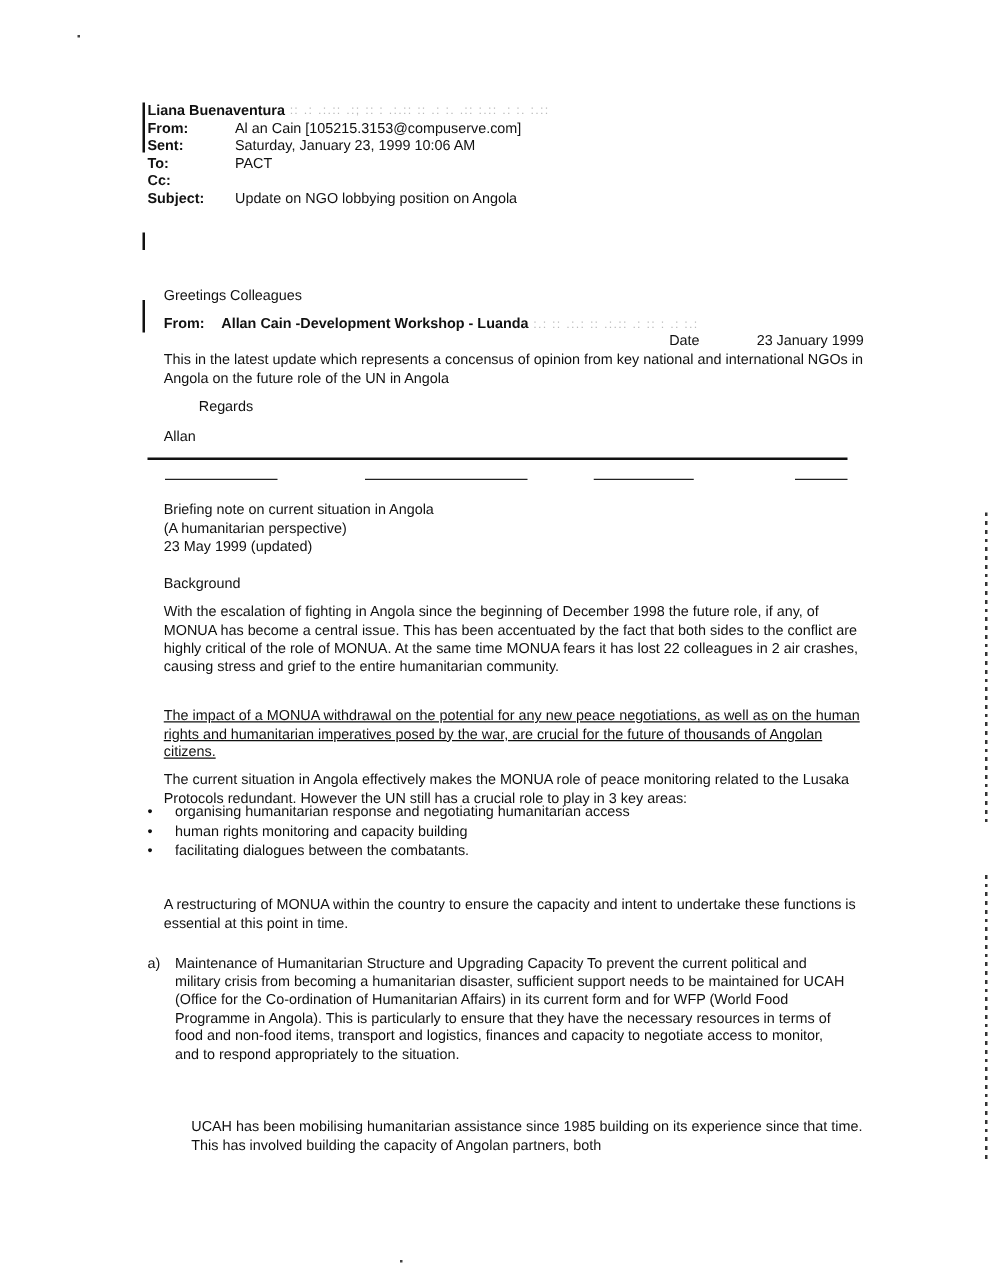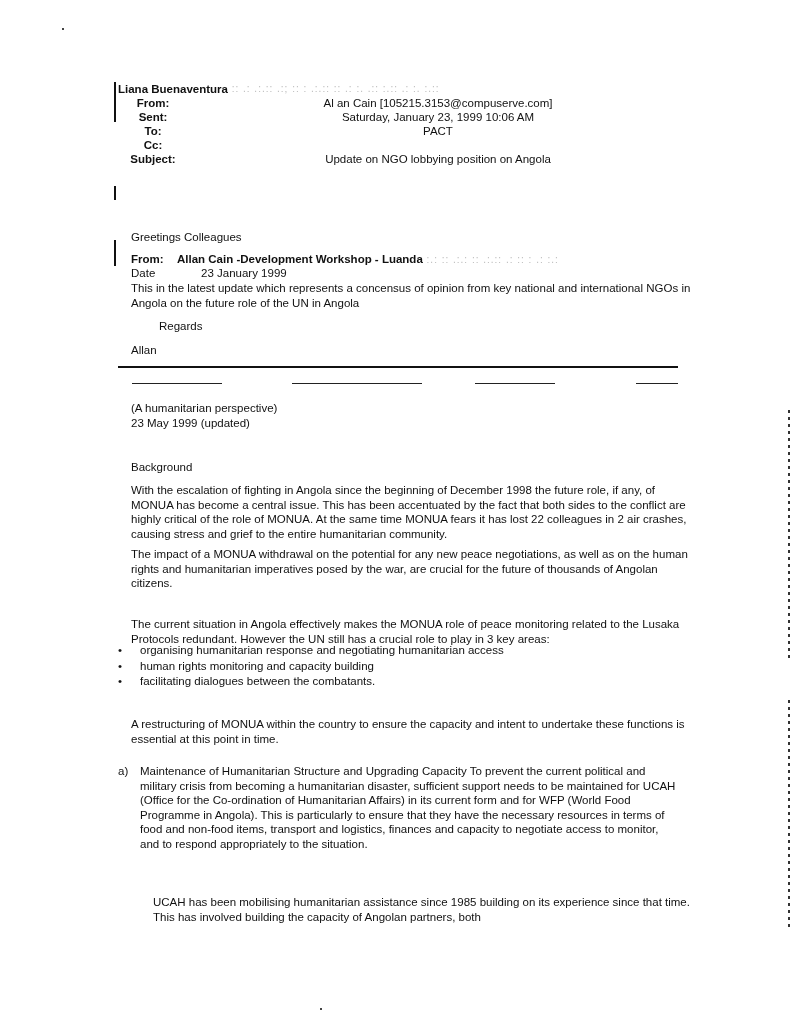--- a/index.html
+++ b/index.html
@@ -2,21 +2,21 @@
 <html><head>
 <meta charset="utf-8">
 <style>
   html, body { margin: 0; padding: 0; background: #ffffff; }
   body {
     width: 792px; height: 1024px; position: relative; overflow: hidden;
     font-family: "Liberation Sans", sans-serif; color: #111; font-size: 11.5px;
   }
   .page { position: absolute; left: 0; top: 0; width: 792px; height: 1024px; }
   .hdr { position: absolute; left: 118px; width: 570px; line-height: 14px; }
-  .hdr-row { display: flex; text-align: center; }
+  .hdr-row { display: flex; }
   .hdr-label { width: 70px; font-weight: bold; flex: none; }
   .hdr-val { flex: 1; }
   .bar { position: absolute; left: 114px; width: 2px; background: #111; }
   .owner { font-weight: bold; }
   .noise { color: #bbb; letter-spacing: 1px; font-size: 10px; }
   .para { position: absolute; left: 118px; width: 560px; line-height: 14.6px; margin: 13px; }
   .rule1 { position: absolute; left: 118px; width: 560px; top: 366px; height: 2px; background: #111; }
   .rule2 { position: absolute; top: 383px; height: 1px; background: #222; }
   .bullets { position: absolute; left: 118px; top: 643px; width: 560px; margin: 0; padding: 0; list-style: none; line-height: 15.5px; }
   .bullets li { position: relative; padding-left: 22px; }
@@ -65,44 +65,45 @@
 
   <p class="para" style="top:217px;">Greetings Colleagues</p>
 
   <div class="bar" style="top:240px;height:26px;"></div>
   <div class="para" style="top:240px;line-height:13.5px;">
     <div style="display:flex;">
       <span style="width:46px;font-weight:bold;">From:</span>
       <span style="font-weight:bold;">Allan Cain -Development Workshop - Luanda</span>
       <span class="noise">&nbsp;:.: :: .:.: :: .:.:: .: :: : .: :.:</span>
     </div>
-    <div style="display:flex;">
+    <div style="display:flex;justify-content:flex-end;">
       <span style="width:70px;">Date</span>
       <span>23 January 1999</span>
     </div>
   </div>
 
   <p class="para" style="top:268px;">This in the latest update which represents a concensus of opinion from key national and international NGOs in Angola on the future role of the UN in Angola</p>
   <p class="para" style="top:306px;padding-left:28px;">Regards</p>
   <p class="para" style="top:330px;">Allan</p>
 
   <div class="rule1"></div>
   <div class="rule2" style="left:132px;width:90px;"></div>
   <div class="rule2" style="left:292px;width:130px;"></div>
   <div class="rule2" style="left:475px;width:80px;"></div>
   <div class="rule2" style="left:636px;width:42px;"></div>
 
   <div class="para" style="top:388px;line-height:15px;">
+    <div>Briefing note on current situation in Angola</div>
     <div>(A humanitarian perspective)</div>
     <div>23 May 1999 (updated)</div>
   </div>
 
   <p class="para" style="top:447px;">Background</p>
   <p class="para" style="top:470px;">With the escalation of fighting in Angola since the beginning of December 1998 the future role, if any, of MONUA has become a central issue. This has been accentuated by the fact that both sides to the conflict are highly critical of the role of MONUA. At the same time MONUA fears it has lost 22 colleagues in 2 air crashes, causing stress and grief to the entire humanitarian community.</p>
-  <p class="para" style="top:534px;">The impact of a MONUA withdrawal on the potential for any new peace negotiations, as well as on the human rights and humanitarian imperatives posed by the war, are crucial for the future of thousands of Angolan citizens.</p>
+  <p class="para" style="top:553px;text-decoration:underline;">The impact of a MONUA withdrawal on the potential for any new peace negotiations, as well as on the human rights and humanitarian imperatives posed by the war, are crucial for the future of thousands of Angolan citizens.</p>
   <p class="para" style="top:604px;">The current situation in Angola effectively makes the MONUA role of peace monitoring related to the Lusaka Protocols redundant. However the UN still has a crucial role to play in 3 key areas:</p>
 
   <ul class="bullets">
     <li>organising humanitarian response and negotiating humanitarian access</li>
     <li>human rights monitoring and capacity building</li>
     <li>facilitating dialogues between the combatants.</li>
   </ul>
 
   <p class="para" style="top:704px;">A restructuring of MONUA within the country to ensure the capacity and intent to undertake these functions is essential at this point in time.</p>
 

